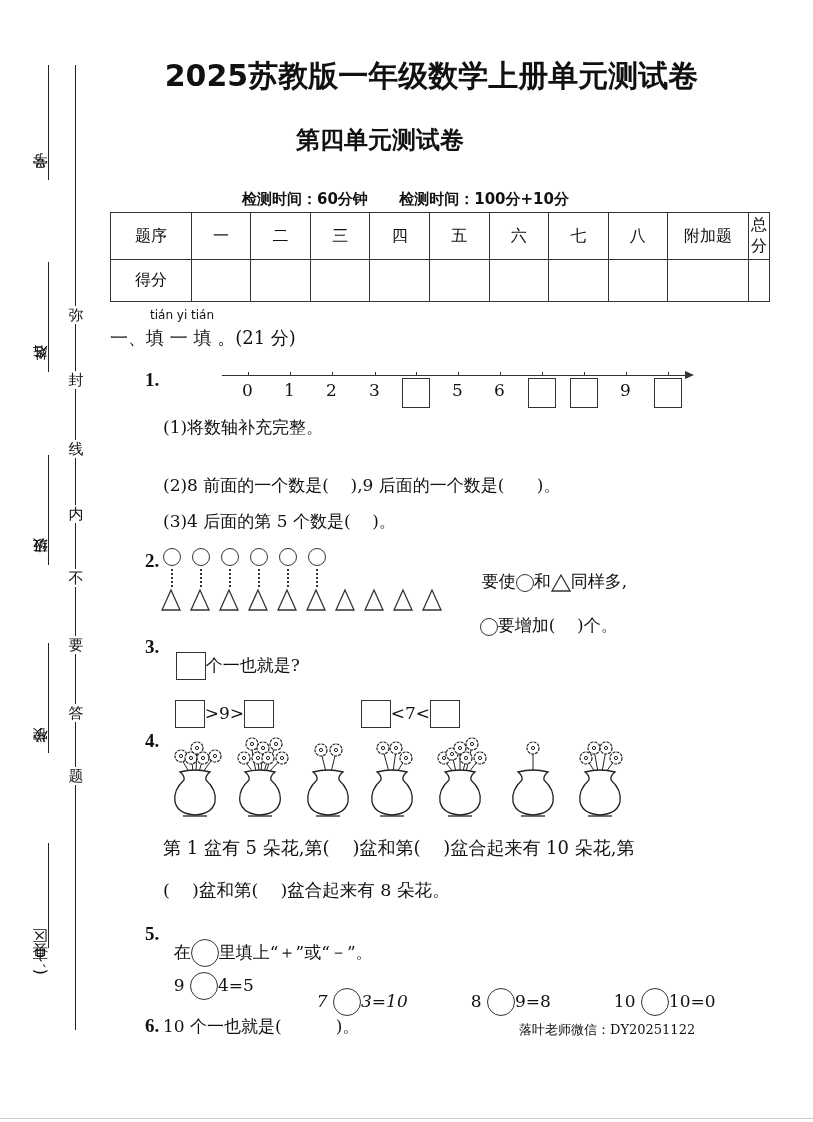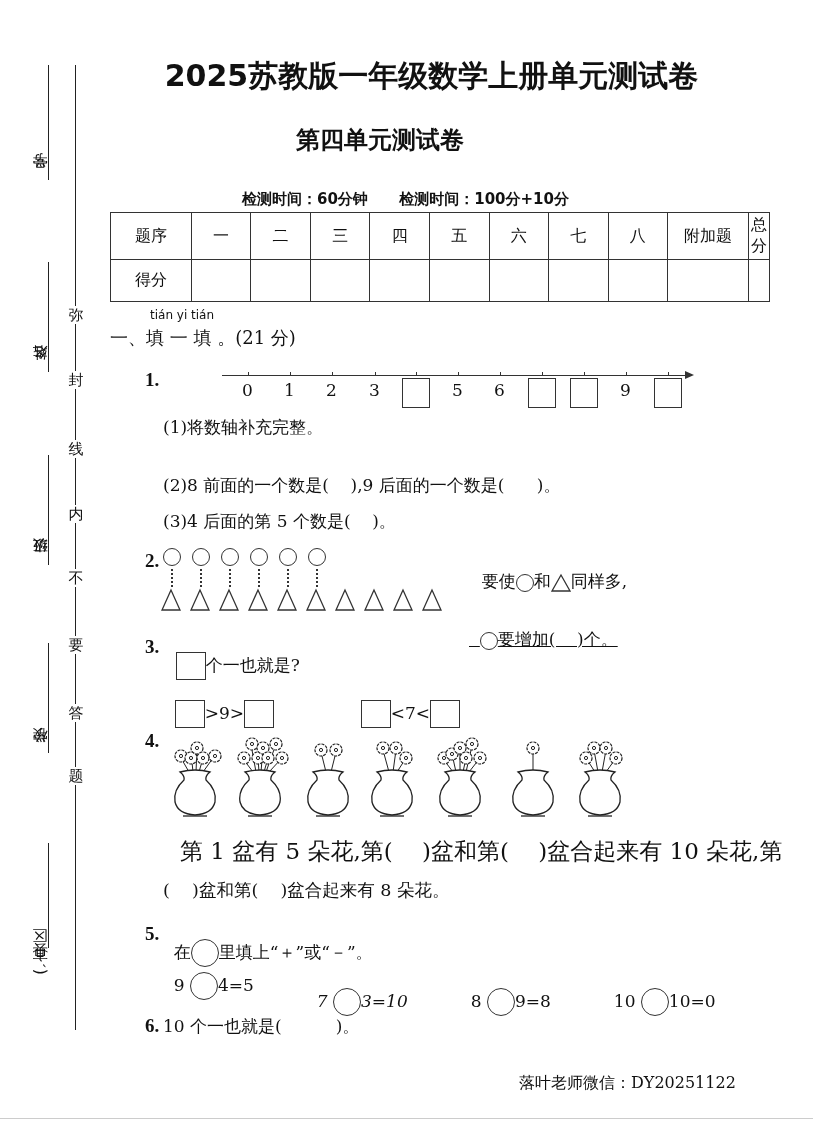--- a/index.html
+++ b/index.html
@@ -13,21 +13,21 @@
   .meta{top:190px;left:242px;font-family:"DejaVu Sans",sans-serif;font-size:15px;font-weight:bold;white-space:pre;}
   table.score{position:absolute;top:212px;left:110px;width:660px;border-collapse:collapse;font-family:"DejaVu Sans",sans-serif;font-size:16px;}
   table.score td{border:1.5px solid #333;height:37px;text-align:center;padding:2px;margin-top:21px;}
   .sec-pinyin{top:308px;left:150px;font-family:"DejaVu Sans",sans-serif;font-size:12px;white-space:pre;}
   .sec-head{top:326px;left:110px;font-size:18px;white-space:pre;}
   .qnum{font-family:"Liberation Serif",serif;font-weight:bold;font-size:19px;}
   .q{font-size:17px;white-space:pre;}
   .box{display:inline-block;width:26px;height:26px;border:1.5px solid #333;vertical-align:middle;box-sizing:border-box;}
   .circ{display:inline-block;width:28px;height:28px;border:1.5px solid #333;border-radius:50%;vertical-align:middle;box-sizing:border-box;}
   .circ-sm{display:inline-block;width:18px;height:18px;border:1.3px solid #333;border-radius:50%;vertical-align:middle;box-sizing:border-box;}
-  .footer{top:1073px;left:519px;font-size:16px;white-space:pre;}
+  .footer{top:1021px;left:519px;font-size:13px;white-space:pre;}
   .bottom-line{position:absolute;left:0;top:1118px;width:813px;border-top:1px solid #ccc;}
 </style>
 </head>
 <body>
 
 <div class="vline" style="left:48px;top:65px;height:115px;"></div>
 <div class="vtext" style="left:32px;top:180px;">学号</div>
 <div class="vline" style="left:48px;top:262px;height:110px;"></div>
 <div class="vtext" style="left:32px;top:372px;">姓名</div>
 <div class="vline" style="left:48px;top:455px;height:110px;"></div>
@@ -146,21 +146,21 @@
     <polygon points="213,2 204,22 222,22"></polygon>
     <polygon points="242,2 233,22 251,22"></polygon>
     <polygon points="271,2 262,22 280,22"></polygon>
   </g>
 </svg>
 <div class="abs q" style="top:550px;left:471px;">
   <span>要使</span><span class="circ-sm"></span><span>和</span><svg width="20" height="20" viewBox="0 0 20 20" style="vertical-align:middle">
       <polygon points="10,2 1,18 19,18" fill="none" stroke="#333" stroke-width="1.3"></polygon>
     </svg><span>同样多,</span>
 </div>
-<div class="abs q" style="top:608px;left:469px;text-decoration:underline;">
+<div class="abs q" style="top:594px;left:469px;">
   <span class="circ-sm"></span><span>要增加(    )个。</span>
 </div>
 
 <div class="abs qnum" style="top:636px;left:145px;">3.</div>
 <div class="abs q" style="top:632px;left:165px;">
   <span class="box" style="width:30px;height:28px;"></span><span>个一也就是?</span>
 </div>
 <div class="abs q" style="top:680px;left:164px;">
   <span class="box" style="width:30px;height:28px;"></span><span>&gt;9&gt;</span><span class="box" style="width:30px;height:28px;"></span>
 </div>
@@ -260,21 +260,21 @@
         <line x1="6" y1="14" x2="2" y2="36"></line>
         <line x1="16" y1="22" x2="6" y2="36"></line>
       <use href="#flower" x="-14" y="22"></use>
         <use href="#flower" x="-6" y="12"></use>
         <use href="#flower" x="6" y="12"></use>
         <use href="#flower" x="16" y="22"></use>
       <use href="#vase"></use>
     </g>
   </g>
 </svg>
-<div class="abs q" style="top:836px;left:180px;font-size:23px;text-align:right;">第 1 盆有 5 朵花,第(    )盆和第(    )盆合起来有 10 朵花,第</div>
+<div class="abs q" style="top:836px;left:163px;font-size:18px;text-align:right;">第 1 盆有 5 朵花,第(    )盆和第(    )盆合起来有 10 朵花,第</div>
 <div class="abs q" style="top:878px;left:163px;font-size:17.5px;">(    )盆和第(    )盆合起来有 8 朵花。</div>
 
 <div class="abs qnum" style="top:923px;left:145px;">5.</div>
 <div class="abs q" style="top:919px;left:163px;">
   <span>在</span><span class="circ"></span><span>里填上“＋”或“－”。</span>
 </div>
 <div class="abs q" style="top:952px;left:163px;">
   <span>9</span> <span class="circ"></span><span>4=5</span>
 </div>
 <div class="abs q" style="top:968px;left:306px;font-style:italic;">

